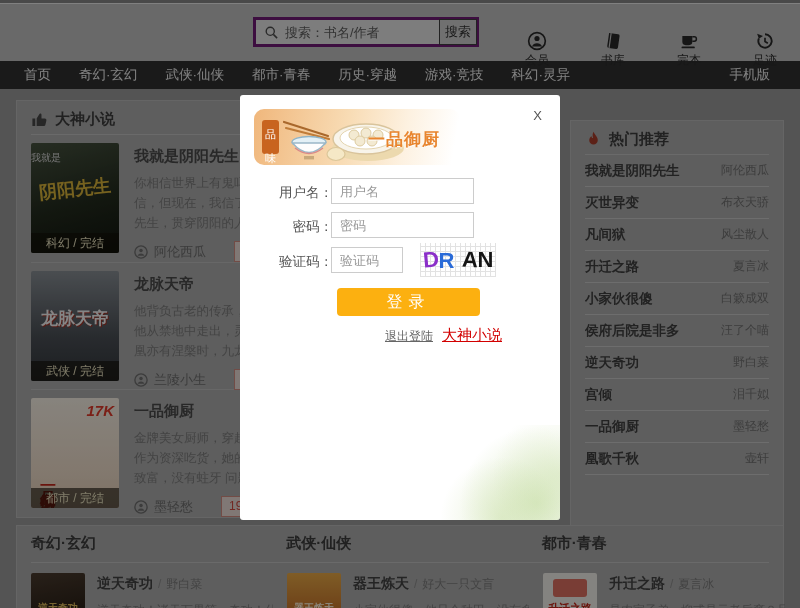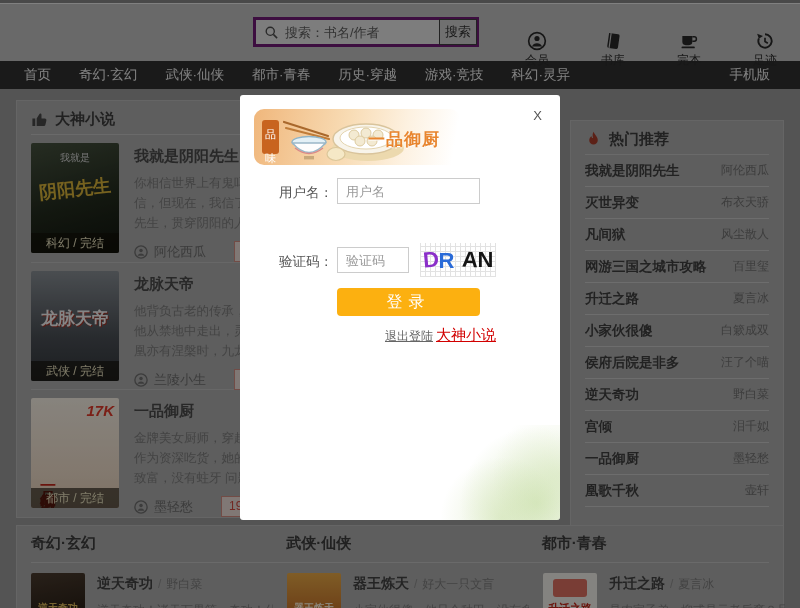--- a/index.html
+++ b/index.html
@@ -42,21 +42,21 @@
   .thumb-icon { color:#474747; }
   .flame-icon { color:#a83c2a; }
 
   .fbook { display:flex; gap:15px; padding:8px 0; height:127px; }
   .fbook + .fbook { border-top:1px solid #bcbcbc; }
   .cover { position:relative; width:88px; height:110px; flex:none; overflow:hidden;
            border-radius:2px; cursor:pointer; }
   .cover .tag { position:absolute; left:0; right:0; bottom:0; height:20px; line-height:20px;
                 text-align:center; font-size:12px; color:#e7e0bd; background:rgba(18,14,6,.62); }
   .cover1 { background:linear-gradient(165deg,#46523f 0%,#232b1e 55%,#11150d 100%); }
-  .cover1 .ct { position:absolute; top:8px; left:0; right:0; text-align:center;
+  .cover1 .ct { position:absolute; top:8px; left:0; right:0; text-align:left;
                 color:#d6d6d6; font-size:10px; }
   .cover1 .cm { position:absolute; top:34px; left:0; right:0; text-align:center;
                 color:#d8b23a; font-size:18px; font-weight:bold; transform:rotate(-6deg); }
   .cover2 { background:linear-gradient(180deg,#878d93,#4a4f55 60%,#33373c); }
   .cover2 .cm { position:absolute; top:36px; left:0; right:0; text-align:center; color:#f2f2f2;
                 font-size:17px; font-weight:bold; text-shadow:1px 1px 0 #a03326; }
   .cover3 { background:linear-gradient(180deg,#f6efe4,#eddbc8 70%,#e6cdb4); }
   .cover3 .logo { position:absolute; top:4px; right:5px; color:#e03a2a; font-size:15px;
                   font-weight:bold; font-style:italic; }
   .cover3 .cm { position:absolute; bottom:24px; left:6px; writing-mode:vertical-rl;
@@ -109,38 +109,38 @@
   .m-badge { position:absolute; left:8px; top:11px; width:17px; height:34px; background:#c8641f;
              color:#fff; font-size:11px; line-height:24px; text-align:center; border-radius:3px;
              padding-top:2px; word-break:break-all; }
   .m-illu { position:absolute; left:28px; top:3px; width:124px; height:52px; }
   .m-title { position:absolute; left:114px; top:19px; font-size:17px; font-weight:bold;
              color:#e8852e; letter-spacing:1px; text-shadow:0 1px 0 #fff; white-space:nowrap; }
   .m-close { position:absolute; right:18px; top:13px; font-size:13px; color:#555; cursor:pointer; }
   .m-row { position:absolute; left:0; width:100%; height:28px; }
   .m-label { position:absolute; left:0; top:6px; width:93px; text-align:right;
              font-size:13.5px; color:#555; }
-  .m-input { position:absolute; left:97px; top:0; width:143px; height:26px; border:1px solid #ccc;
+  .m-input { position:absolute; left:91px; top:0; width:143px; height:26px; border:1px solid #ccc;
              padding:0 8px; font-size:13px; color:#333; font-family:inherit; outline:none; }
   .m-input::placeholder { color:#999; }
   .m-input.short { width:72px; }
   .m-captcha { position:absolute; left:180px; top:-4px; width:76px; height:34px; cursor:pointer;
                background:
                  repeating-linear-gradient(0deg,#e2e2e2 0 1px,transparent 1px 5px),
                  repeating-linear-gradient(90deg,#e2e2e2 0 1px,transparent 1px 5px),#fff;
                display:flex; align-items:center; justify-content:center; }
   .m-captcha span { font-weight:bold; font-size:22px; line-height:1; display:inline-block; }
   .cap-d { color:#8b2fc9; transform:rotate(-5deg); }
   .cap-r { color:#2a6bd8; transform:translateY(1px); }
   .cap-a { color:#141414; margin-left:7px; transform:rotate(3deg); }
   .cap-n { color:#141414; }
   .m-login { position:absolute; left:97px; top:193px; width:143px; height:28px; background:#fcb010;
              border:none; border-radius:4px; color:#fff; font-size:16px; letter-spacing:6px;
              font-family:inherit; cursor:pointer; }
-  .m-links { position:absolute; left:145px; top:231px; display:flex; align-items:baseline; gap:3px;
+  .m-links { position:absolute; left:145px; top:231px; display:flex; align-items:baseline; gap:9px;
              white-space:nowrap; }
   .m-logout { font-size:12px; color:#666; text-decoration:underline; cursor:pointer; }
   .m-register { font-size:15px; color:#d20000; text-decoration:underline; cursor:pointer; }
   .m-flowers { position:absolute; right:0; bottom:0; width:130px; height:95px; pointer-events:none;
                background:
                  radial-gradient(circle at 82% 82%, rgba(186,214,146,.50), transparent 58%),
                  radial-gradient(circle at 55% 98%, rgba(203,224,168,.45), transparent 52%),
                  radial-gradient(circle at 99% 52%, rgba(210,228,180,.40), transparent 48%),
                  radial-gradient(circle at 90% 90%, rgba(255,255,255,.9) 0 3px, transparent 4px),
                  radial-gradient(circle at 70% 80%, rgba(255,255,255,.85) 0 2.5px, transparent 3.5px),
@@ -304,24 +304,20 @@
       <span class="hot-title">我就是阴阳先生</span>
       <span class="hot-author">阿伦西瓜</span>
     </div>
     <div class="hot-row">
       <span class="hot-title">灭世异变</span>
       <span class="hot-author">布衣天骄</span>
     </div>
     <div class="hot-row">
       <span class="hot-title">凡间狱</span>
       <span class="hot-author">风尘散人</span>
-    </div>
-    <div class="hot-row">
-      <span class="hot-title">网游三国之城市攻略</span>
-      <span class="hot-author">百里玺</span>
     </div>
     <div class="hot-row">
       <span class="hot-title">升迁之路</span>
       <span class="hot-author">夏言冰</span>
     </div>
     <div class="hot-row">
       <span class="hot-title">小家伙很傻</span>
       <span class="hot-author">白簌成双</span>
     </div>
     <div class="hot-row">
@@ -419,20 +415,24 @@
         <ellipse cx="54" cy="42" rx="9" ry="6.5" fill="#f5e8c6" stroke="#dcc79a" stroke-width="1.2"></ellipse>
       </svg>
       <div class="m-title">一品御厨</div>
     </div>
     <div class="m-close">X</div>
 
     <div class="m-row" style="top:83px">
       <label class="m-label">用户名：</label>
       <input class="m-input" type="text" placeholder="用户名" style="">
     </div>
+    <div class="m-row" style="top:117px">
+      <label class="m-label">密码：</label>
+      <input class="m-input" type="text" placeholder="密码" style="">
+    </div>
     <div class="m-row" style="top:152px">
       <label class="m-label">验证码：</label>
       <input class="m-input short" type="text" placeholder="验证码" style="">
       <div class="m-captcha">
         <span class="cap-d">D</span>
         <span class="cap-r">R</span>
         <span class="cap-a">A</span>
         <span class="cap-n">N</span>
       </div>
     </div>

